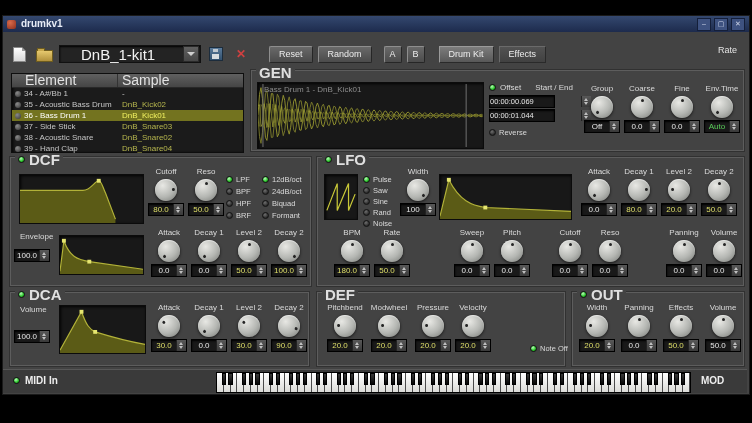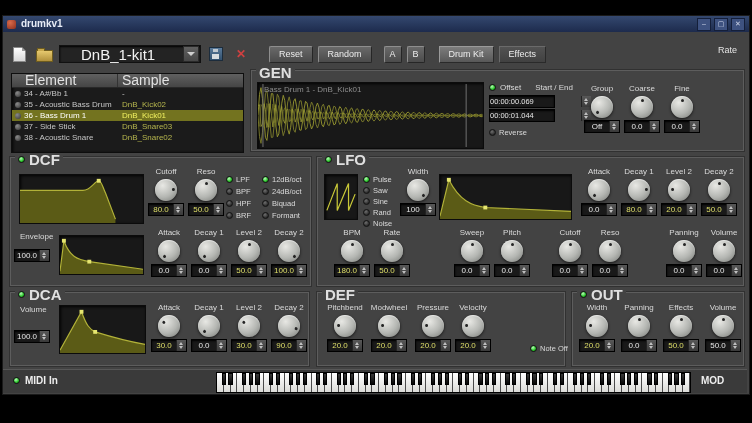--- a/index.html
+++ b/index.html
@@ -158,20 +158,25 @@
     <div class="erow">
           <span class="eled"></span>
           <span class="ecell1">37 - Side Stick</span>
           <span class="ecell2">DnB_Snare03</span>
         </div>
     <div class="erow">
           <span class="eled"></span>
           <span class="ecell1">38 - Acoustic Snare</span>
           <span class="ecell2">DnB_Snare02</span>
         </div>
+    <div class="erow">
+          <span class="eled"></span>
+          <span class="ecell1">39 - Hand Clap</span>
+          <span class="ecell2">DnB_Snare04</span>
+        </div>
   </div>
 
   <div class="sec" style="left:247px;top:53px;width:495px;height:83px">
     <div class="sec-title">
           <span>GEN</span>
         </div>
     <div class="gbox" style="left:6px;top:12px;width:227px;height:67px">
       <svg viewBox="0 0 227 67" preserveAspectRatio="none">
             <path d="M0.0,33.5L1.5,11.9L3.0,4.8L4.5,16.1L6.0,37.8L7.5,56.0L9.0,59.2L10.5,46.1L12.0,25.6L13.5,10.9L15.0,11.1L16.5,25.4L18.0,44.1L19.5,55.5L21.0,52.5L22.5,37.7L24.0,20.8L25.5,12.7L27.0,18.0L28.5,32.8L30.0,47.5L31.5,52.7L33.0,45.6L34.5,31.2L36.0,18.8L37.5,16.2L39.0,24.6L40.5,38.2L42.0,48.4L43.5,48.7L45.0,39.4L46.5,26.8L48.0,18.9L49.5,20.6L51.0,30.2L52.5,41.6L54.0,47.4L55.5,44.2L57.0,34.4L58.5,24.4L60.0,20.6L61.5,25.1L63.0,34.6L64.5,43.1L66.0,45.2L67.5,39.8L69.0,30.7L70.5,23.7L72.0,23.2L73.5,29.2L75.0,37.6L76.5,43.1L78.0,42.3L79.5,36.0L81.0,28.4L82.5,24.3L84.0,26.2L85.5,32.6L87.0,39.3L88.5,42.1L90.0,39.3L91.5,33.0L93.0,27.2L94.5,25.7L96.0,29.1L97.5,35.1L99.0,39.9L100.5,40.5L102.0,36.6L103.5,30.9L105.0,27.1L106.5,27.5L108.0,31.6L109.5,36.8L111.0,39.6L112.5,38.5L114.0,34.3L115.5,29.7L117.0,27.7L118.5,29.5L120.0,33.6L121.5,37.6L123.0,38.8L124.5,36.6L126.0,32.6L127.5,29.3L129.0,28.8L130.5,31.3L132.0,35.1L133.5,37.7L135.0,37.6L136.5,34.9L138.0,31.4L139.5,29.4L141.0,30.1L142.5,32.8L144.0,35.9L145.5,37.3L147.0,36.3L148.5,33.5L150.0,30.9L151.5,30.0L153.0,31.3L154.5,34.0L156.0,36.3L157.5,36.7L159.0,35.1L160.5,32.5L162.0,30.7L163.5,30.7L165.0,32.5L166.5,34.8L168.0,36.2L169.5,35.8L171.0,34.0L172.5,32.0L174.0,30.9L175.5,31.6L177.0,33.4L178.5,35.2L180.0,35.9L181.5,35.0L183.0,33.2L184.5,31.7L186.0,31.4L187.5,32.4L189.0,34.1L190.5,35.3L192.0,35.4L193.5,34.2L195.0,32.7L196.5,31.7L198.0,31.9L199.5,33.1L201.0,34.5L202.5,35.2L204.0,34.8L205.5,33.6L207.0,32.4L208.5,31.9L210.0,32.5L211.5,33.6L213.0,34.7L214.5,34.9L216.0,34.3L217.5,33.2L219.0,32.3L220.5,32.2L222.0,33.0L223.5,34.0L225.0,34.7L226.5,34.6" fill="none" stroke="#8f8f2e" stroke-width="1"></path>
             <path d="M0.0,33.5L1.5,55.1L3.0,62.2L4.5,50.9L6.0,29.2L7.5,11.0L9.0,7.8L10.5,20.9L12.0,41.4L13.5,56.1L15.0,55.9L16.5,41.6L18.0,22.9L19.5,11.5L21.0,14.5L22.5,29.3L24.0,46.2L25.5,54.3L27.0,49.0L28.5,34.2L30.0,19.5L31.5,14.3L33.0,21.4L34.5,35.8L36.0,48.2L37.5,50.8L39.0,42.4L40.5,28.8L42.0,18.6L43.5,18.3L45.0,27.6L46.5,40.2L48.0,48.1L49.5,46.4L51.0,36.8L52.5,25.4L54.0,19.6L55.5,22.8L57.0,32.6L58.5,42.6L60.0,46.4L61.5,41.9L63.0,32.4L64.5,23.9L66.0,21.8L67.5,27.2L69.0,36.3L70.5,43.3L72.0,43.8L73.5,37.8L75.0,29.4L76.5,23.9L78.0,24.7L79.5,31.0L81.0,38.6L82.5,42.7L84.0,40.8L85.5,34.4L87.0,27.7L88.5,24.9L90.0,27.7L91.5,34.0L93.0,39.8L94.5,41.3L96.0,37.9L97.5,31.9L99.0,27.1L100.5,26.5L102.0,30.4L103.5,36.1L105.0,39.9L106.5,39.5L108.0,35.4L109.5,30.2L111.0,27.4L112.5,28.5L114.0,32.7L115.5,37.3L117.0,39.3L118.5,37.5L120.0,33.4L121.5,29.4L123.0,28.2L124.5,30.4L126.0,34.4L127.5,37.7L129.0,38.2L130.5,35.7L132.0,31.9L133.5,29.3L135.0,29.4L136.5,32.1L138.0,35.6L139.5,37.6L141.0,36.9L142.5,34.2L144.0,31.1L145.5,29.7L147.0,30.7L148.5,33.5L150.0,36.1L151.5,37.0L153.0,35.7L154.5,33.0L156.0,30.7L157.5,30.3L159.0,31.9L160.5,34.5L162.0,36.3L163.5,36.3L165.0,34.5L166.5,32.2L168.0,30.8L169.5,31.2L171.0,33.0L172.5,35.0L174.0,36.1L175.5,35.4L177.0,33.6L178.5,31.8L180.0,31.1L181.5,32.0L183.0,33.8L184.5,35.3L186.0,35.6L187.5,34.6L189.0,32.9L190.5,31.7L192.0,31.6L193.5,32.8L195.0,34.3L196.5,35.3L198.0,35.1L199.5,33.9L201.0,32.5L202.5,31.8L204.0,32.2L205.5,33.4L207.0,34.6L208.5,35.1L210.0,34.5L211.5,33.4L213.0,32.3L214.5,32.1L216.0,32.7L217.5,33.8L219.0,34.7L220.5,34.8L222.0,34.0L223.5,33.0L225.0,32.3L226.5,32.4" fill="none" stroke="#76762a" stroke-width="1"></path>
@@ -214,20 +219,28 @@
       <span class="spin">
             <span class="sv">0.0</span>
             <span class="ar"></span>
           </span>
     </div>
     <div class="kcol" style="left:412px;top:14px">
       <span class="kl">Fine</span>
       <span class="dial" style="--a:0deg"></span>
       <span class="spin">
             <span class="sv">0.0</span>
+            <span class="ar"></span>
+          </span>
+    </div>
+    <div class="kcol" style="left:452px;top:14px">
+      <span class="kl">Env.Time</span>
+      <span class="dial" style="--a:-135deg"></span>
+      <span class="spin">
+            <span class="sv g">Auto</span>
             <span class="ar"></span>
           </span>
     </div>
   </div>
 
   <div class="sec" style="left:6px;top:140px;width:303px;height:131px">
     <div class="sec-title">
           <span class="led on"></span>
           <span>DCF</span>
         </div>

